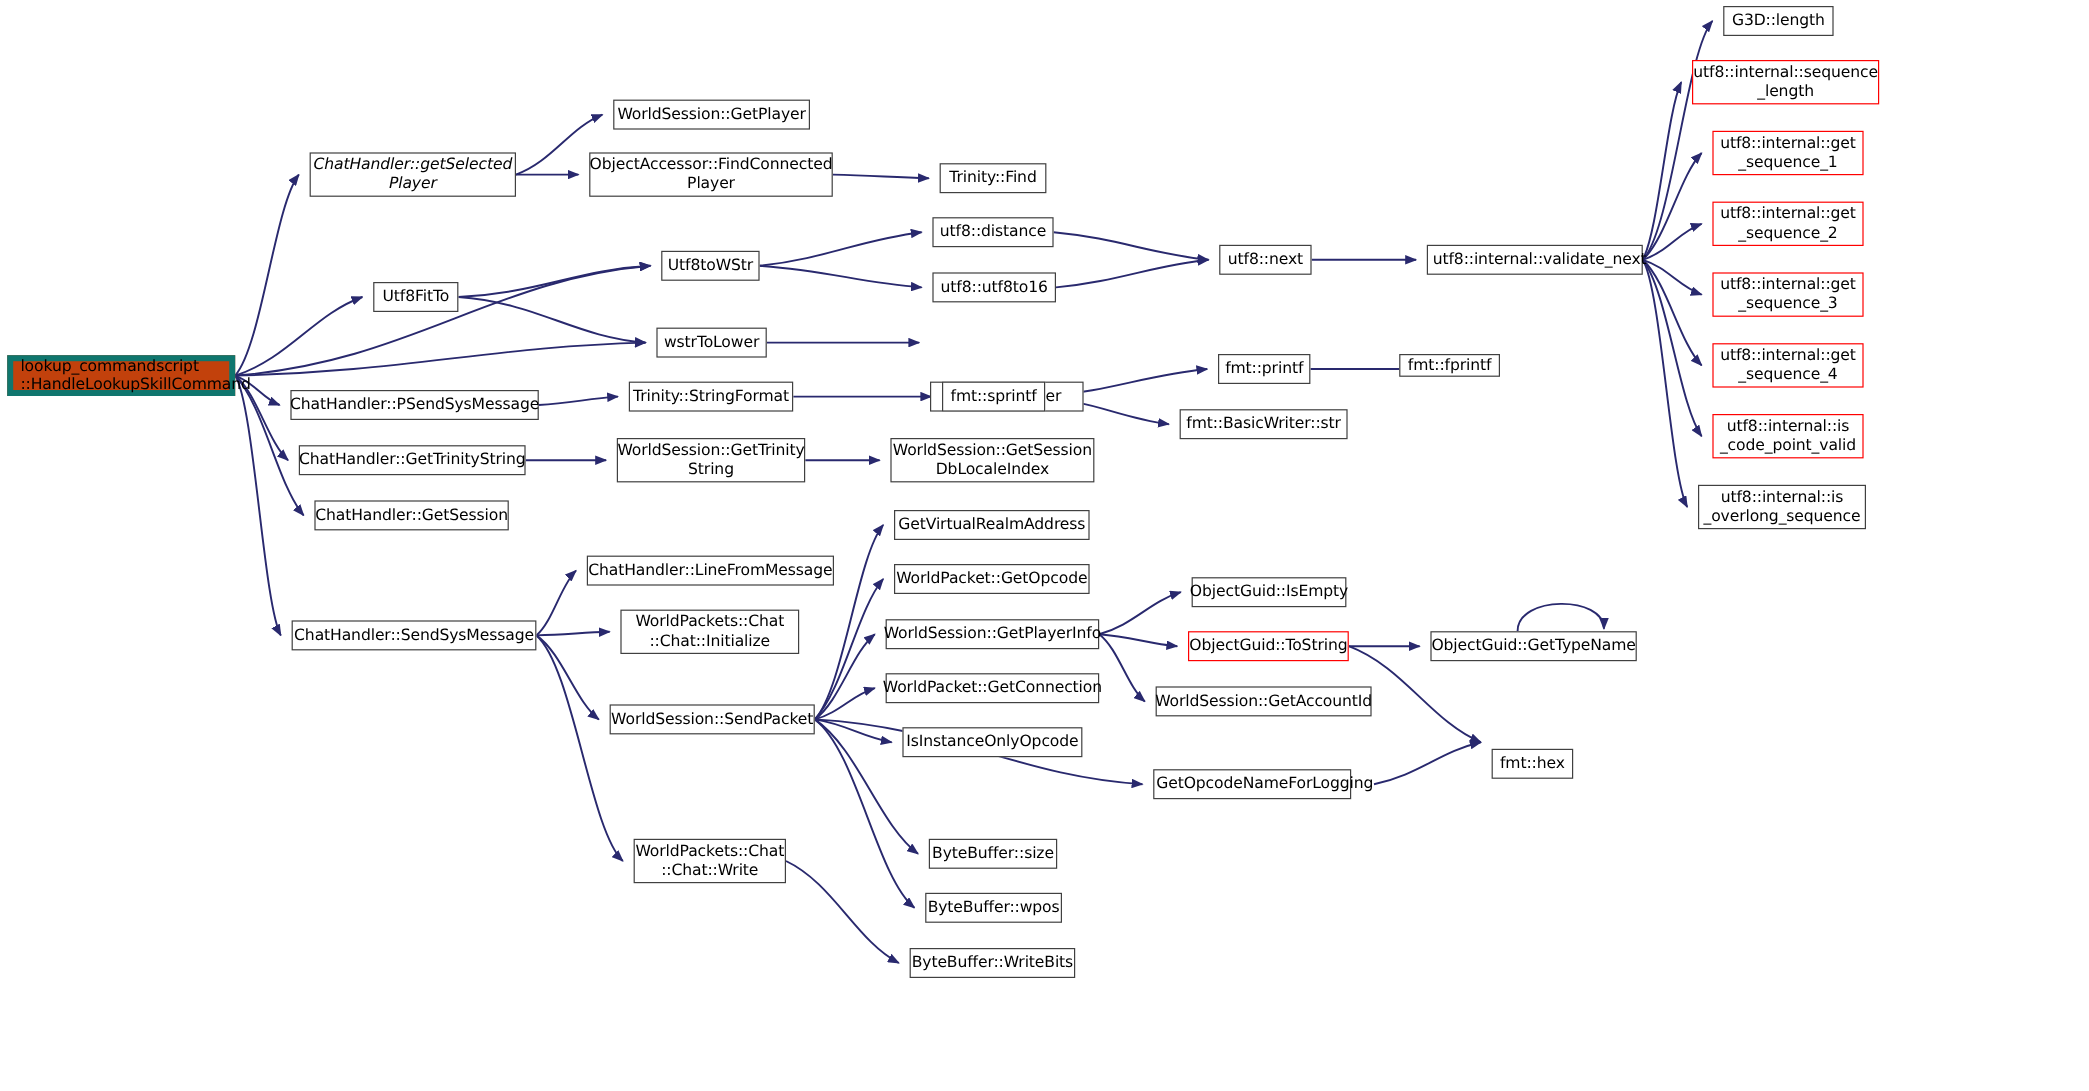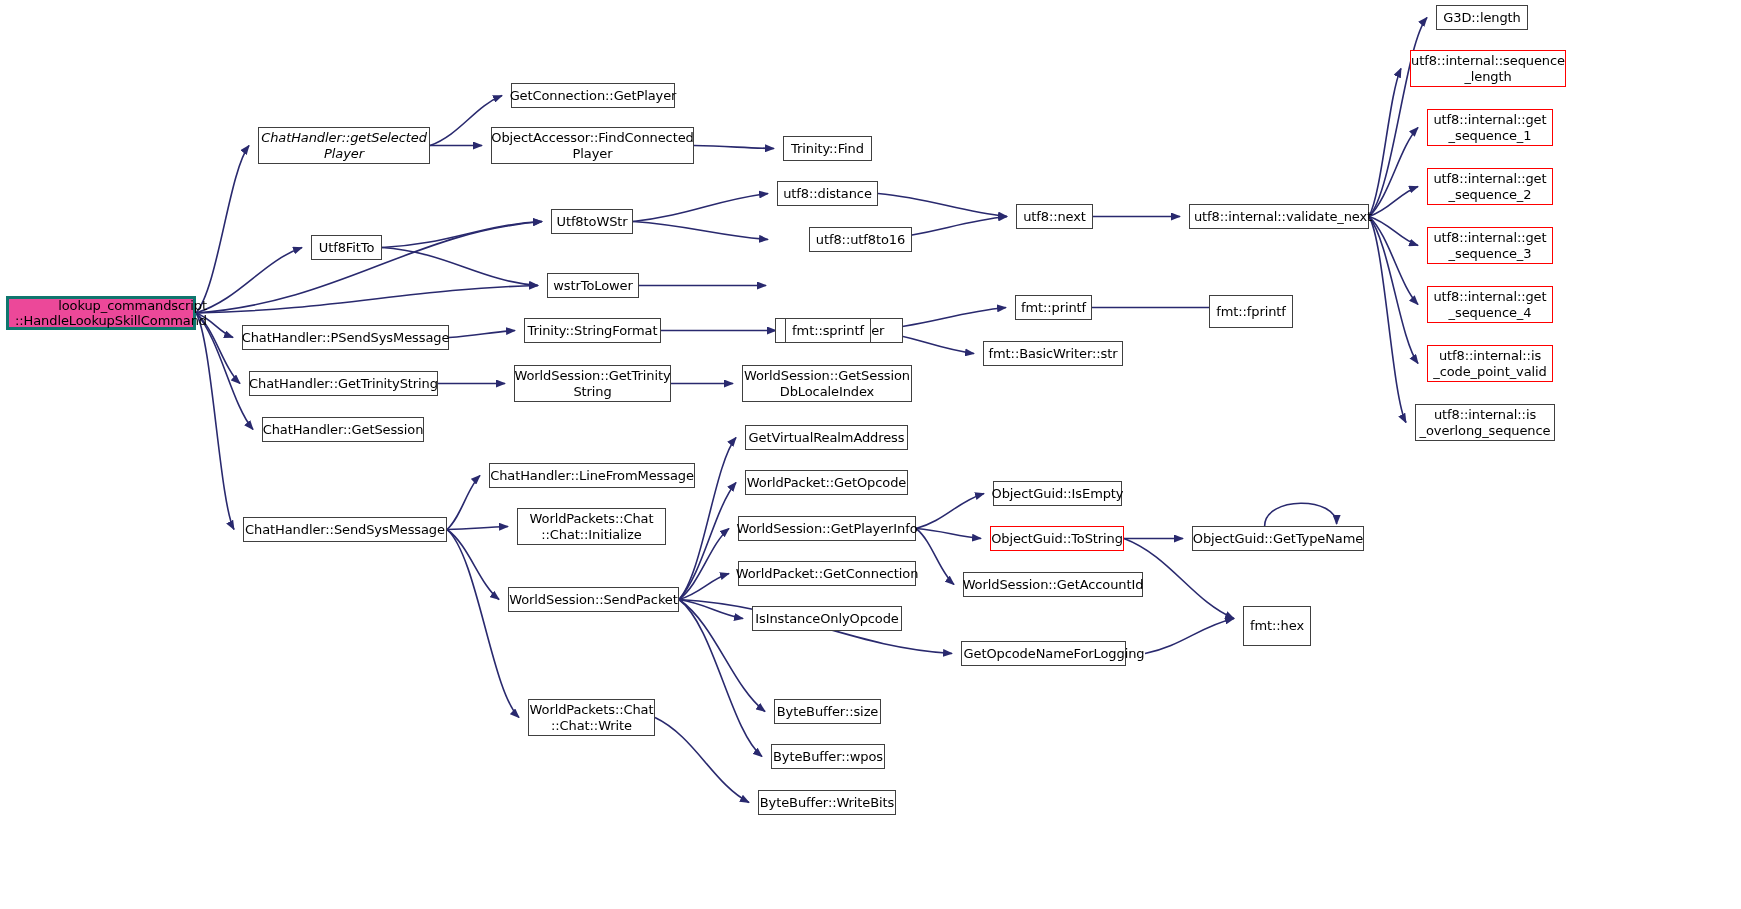--- a/index.html
+++ b/index.html
@@ -37,24 +37,24 @@
     line-height: 15.5px;
     letter-spacing: -0.1px;
     white-space: pre-line;
     padding: 0 3px;
     z-index: 3;
   }
   .node.red {
     border: 1px solid #ff0000;
   }
   .node.root {
-    background: #ec4899;
-    border: 3px solid #0f766e;
+    background: #c2410c;
+    border: 5px solid #0f766e;
     justify-content: flex-start;
-    text-align: right;
+    text-align: left;
     padding-left: 6px;
   }
 </style>
 </head>
 <body>
 
 <div id="canvas">
   <svg id="edges" viewBox="0 0 1741 909" xmlns="http://www.w3.org/2000/svg">
     <defs>
       <marker id="arrow" markerWidth="10" markerHeight="8" refX="9" refY="4" orient="auto" markerUnits="userSpaceOnUse">
@@ -116,28 +116,28 @@
         <path d="M1264.64,526 C1264.64,496 1336.64,496 1336.64,524" marker-end="url(#arrow)"></path>
         <path d="M1145,653.5 C1182.38,645.8 1200.18,626.2 1234,618.5" marker-end="url(#arrow)"></path>
         <path d="M655,717.5 C694.48,736.2 713.28,783.8 749,802.5" marker-end="url(#arrow)"></path>
       </g>
   </svg>
   <div id="node-layer">
       <div class="node root" style="left: 6px; top: 296px; width: 190px; height: 34px;">lookup_commandscript
 ::HandleLookupSkillCommand</div>
       <div class="node" style="left: 258px; top: 127px; width: 172px; height: 37px; font-style: italic;">ChatHandler::getSelected
 Player</div>
-      <div class="node" style="left: 511px; top: 83px; width: 164px; height: 25px;">GetConnection::GetPlayer</div>
+      <div class="node" style="left: 511px; top: 83px; width: 164px; height: 25px;">WorldSession::GetPlayer</div>
       <div class="node" style="left: 491px; top: 127px; width: 203px; height: 37px;">ObjectAccessor::FindConnected
 Player</div>
       <div class="node" style="left: 783px; top: 136px; width: 89px; height: 25px;">Trinity::Find</div>
       <div class="node" style="left: 311px; top: 235px; width: 71px; height: 25px;">Utf8FitTo</div>
       <div class="node" style="left: 551px; top: 209px; width: 82px; height: 25px;">Utf8toWStr</div>
       <div class="node" style="left: 777px; top: 181px; width: 101px; height: 25px;">utf8::distance</div>
-      <div class="node" style="left: 777px; top: 227px; width: 103px; height: 25px; margin-left: 32px;">utf8::utf8to16</div>
+      <div class="node" style="left: 777px; top: 227px; width: 103px; height: 25px;">utf8::utf8to16</div>
       <div class="node" style="left: 1016px; top: 204px; width: 77px; height: 25px;">utf8::next</div>
       <div class="node" style="left: 1189px; top: 204px; width: 180px; height: 25px; padding-left: 11px;">utf8::internal::validate_next</div>
       <div class="node" style="left: 1436px; top: 5px; width: 92px; height: 25px;">G3D::length</div>
       <div class="node red" style="left: 1410px; top: 50px; width: 156px; height: 37px;">utf8::internal::sequence
 _length</div>
       <div class="node red" style="left: 1427px; top: 109px; width: 126px; height: 37px;">utf8::internal::get
 _sequence_1</div>
       <div class="node red" style="left: 1427px; top: 168px; width: 126px; height: 37px;">utf8::internal::get
 _sequence_2</div>
       <div class="node red" style="left: 1427px; top: 227px; width: 126px; height: 37px;">utf8::internal::get
@@ -147,21 +147,21 @@
       <div class="node red" style="left: 1427px; top: 345px; width: 126px; height: 37px;">utf8::internal::is
 _code_point_valid</div>
       <div class="node" style="left: 1415px; top: 404px; width: 140px; height: 37px;">utf8::internal::is
 _overlong_sequence</div>
       <div class="node" style="left: 547px; top: 273px; width: 92px; height: 25px;">wstrToLower</div>
       <div class="node" style="left: 775px; top: 273px; width: 128px; height: 25px; margin-top: 45px;">wcharToLower</div>
       <div class="node" style="left: 242px; top: 325px; width: 207px; height: 25px;">ChatHandler::PSendSysMessage</div>
       <div class="node" style="left: 524px; top: 318px; width: 137px; height: 25px;">Trinity::StringFormat</div>
       <div class="node" style="left: 785px; top: 318px; width: 86px; height: 25px;">fmt::sprintf</div>
       <div class="node" style="left: 1015px; top: 295px; width: 77px; height: 25px;">fmt::printf</div>
-      <div class="node" style="left: 1209px; top: 295px; width: 84px; height: 33px;">fmt::fprintf</div>
+      <div class="node" style="left: 1166px; top: 295px; width: 84px; height: 19px;">fmt::fprintf</div>
       <div class="node" style="left: 983px; top: 341px; width: 140px; height: 25px;">fmt::BasicWriter::str</div>
       <div class="node" style="left: 249px; top: 371px; width: 189px; height: 25px;">ChatHandler::GetTrinityString</div>
       <div class="node" style="left: 514px; top: 365px; width: 157px; height: 37px;">WorldSession::GetTrinity
 String</div>
       <div class="node" style="left: 742px; top: 365px; width: 170px; height: 37px;">WorldSession::GetSession
 DbLocaleIndex</div>
       <div class="node" style="left: 262px; top: 417px; width: 162px; height: 25px;">ChatHandler::GetSession</div>
       <div class="node" style="left: 243px; top: 517px; width: 204px; height: 25px;">ChatHandler::SendSysMessage</div>
       <div class="node" style="left: 489px; top: 463px; width: 206px; height: 25px;">ChatHandler::LineFromMessage</div>
       <div class="node" style="left: 517px; top: 508px; width: 149px; height: 37px;">WorldPackets::Chat
@@ -170,20 +170,20 @@
       <div class="node" style="left: 745px; top: 425px; width: 163px; height: 25px;">GetVirtualRealmAddress</div>
       <div class="node" style="left: 745px; top: 470px; width: 163px; height: 25px;">WorldPacket::GetOpcode</div>
       <div class="node" style="left: 738px; top: 516px; width: 178px; height: 25px;">WorldSession::GetPlayerInfo</div>
       <div class="node" style="left: 738px; top: 561px; width: 178px; height: 25px;">WorldPacket::GetConnection</div>
       <div class="node" style="left: 752px; top: 606px; width: 150px; height: 25px;">IsInstanceOnlyOpcode</div>
       <div class="node" style="left: 993px; top: 481px; width: 129px; height: 25px;">ObjectGuid::IsEmpty</div>
       <div class="node red" style="left: 990px; top: 526px; width: 134px; height: 25px;">ObjectGuid::ToString</div>
       <div class="node" style="left: 963px; top: 572px; width: 180px; height: 25px;">WorldSession::GetAccountId</div>
       <div class="node" style="left: 1192px; top: 526px; width: 172px; height: 25px;">ObjectGuid::GetTypeName</div>
       <div class="node" style="left: 961px; top: 641px; width: 165px; height: 25px; padding-left: 24px;">GetOpcodeNameForLogging</div>
-      <div class="node" style="left: 1243px; top: 606px; width: 68px; height: 40px;">fmt::hex</div>
+      <div class="node" style="left: 1243px; top: 624px; width: 68px; height: 25px;">fmt::hex</div>
       <div class="node" style="left: 528px; top: 699px; width: 127px; height: 37px;">WorldPackets::Chat
 ::Chat::Write</div>
       <div class="node" style="left: 774px; top: 699px; width: 107px; height: 25px;">ByteBuffer::size</div>
       <div class="node" style="left: 771px; top: 744px; width: 114px; height: 25px;">ByteBuffer::wpos</div>
       <div class="node" style="left: 758px; top: 790px; width: 138px; height: 25px;">ByteBuffer::WriteBits</div>
     </div>
 </div>
 
 </body></html>

